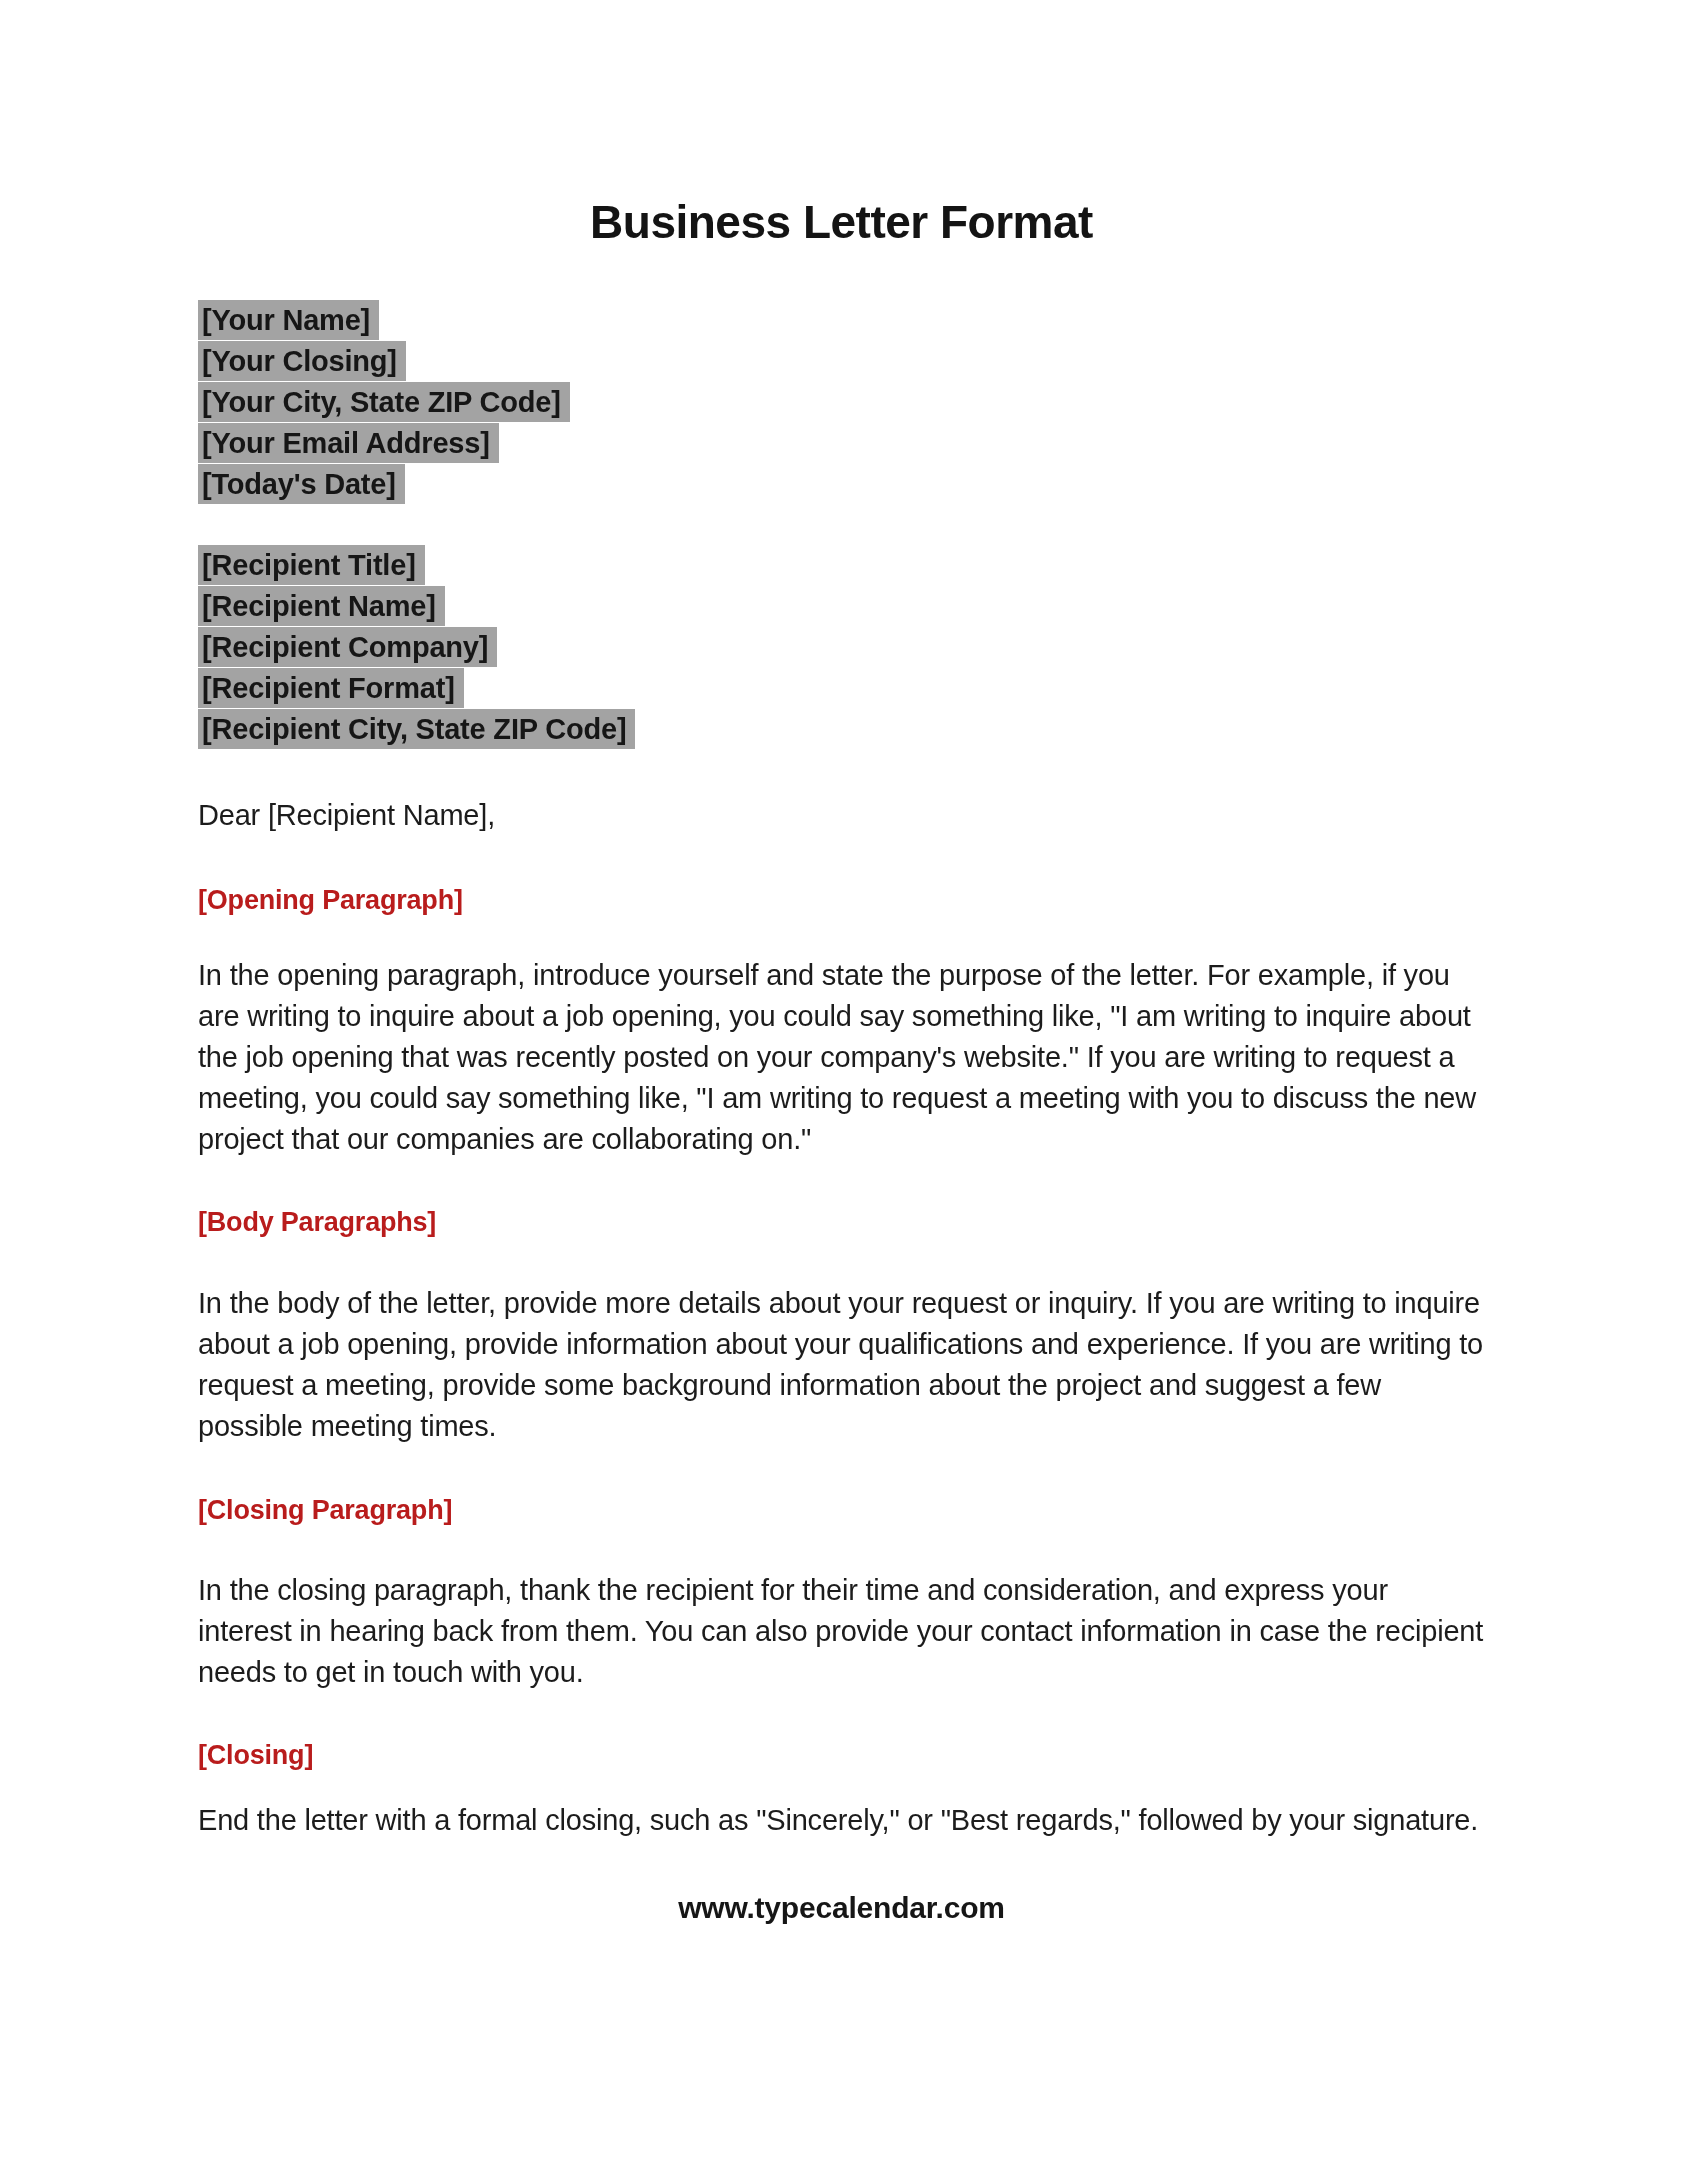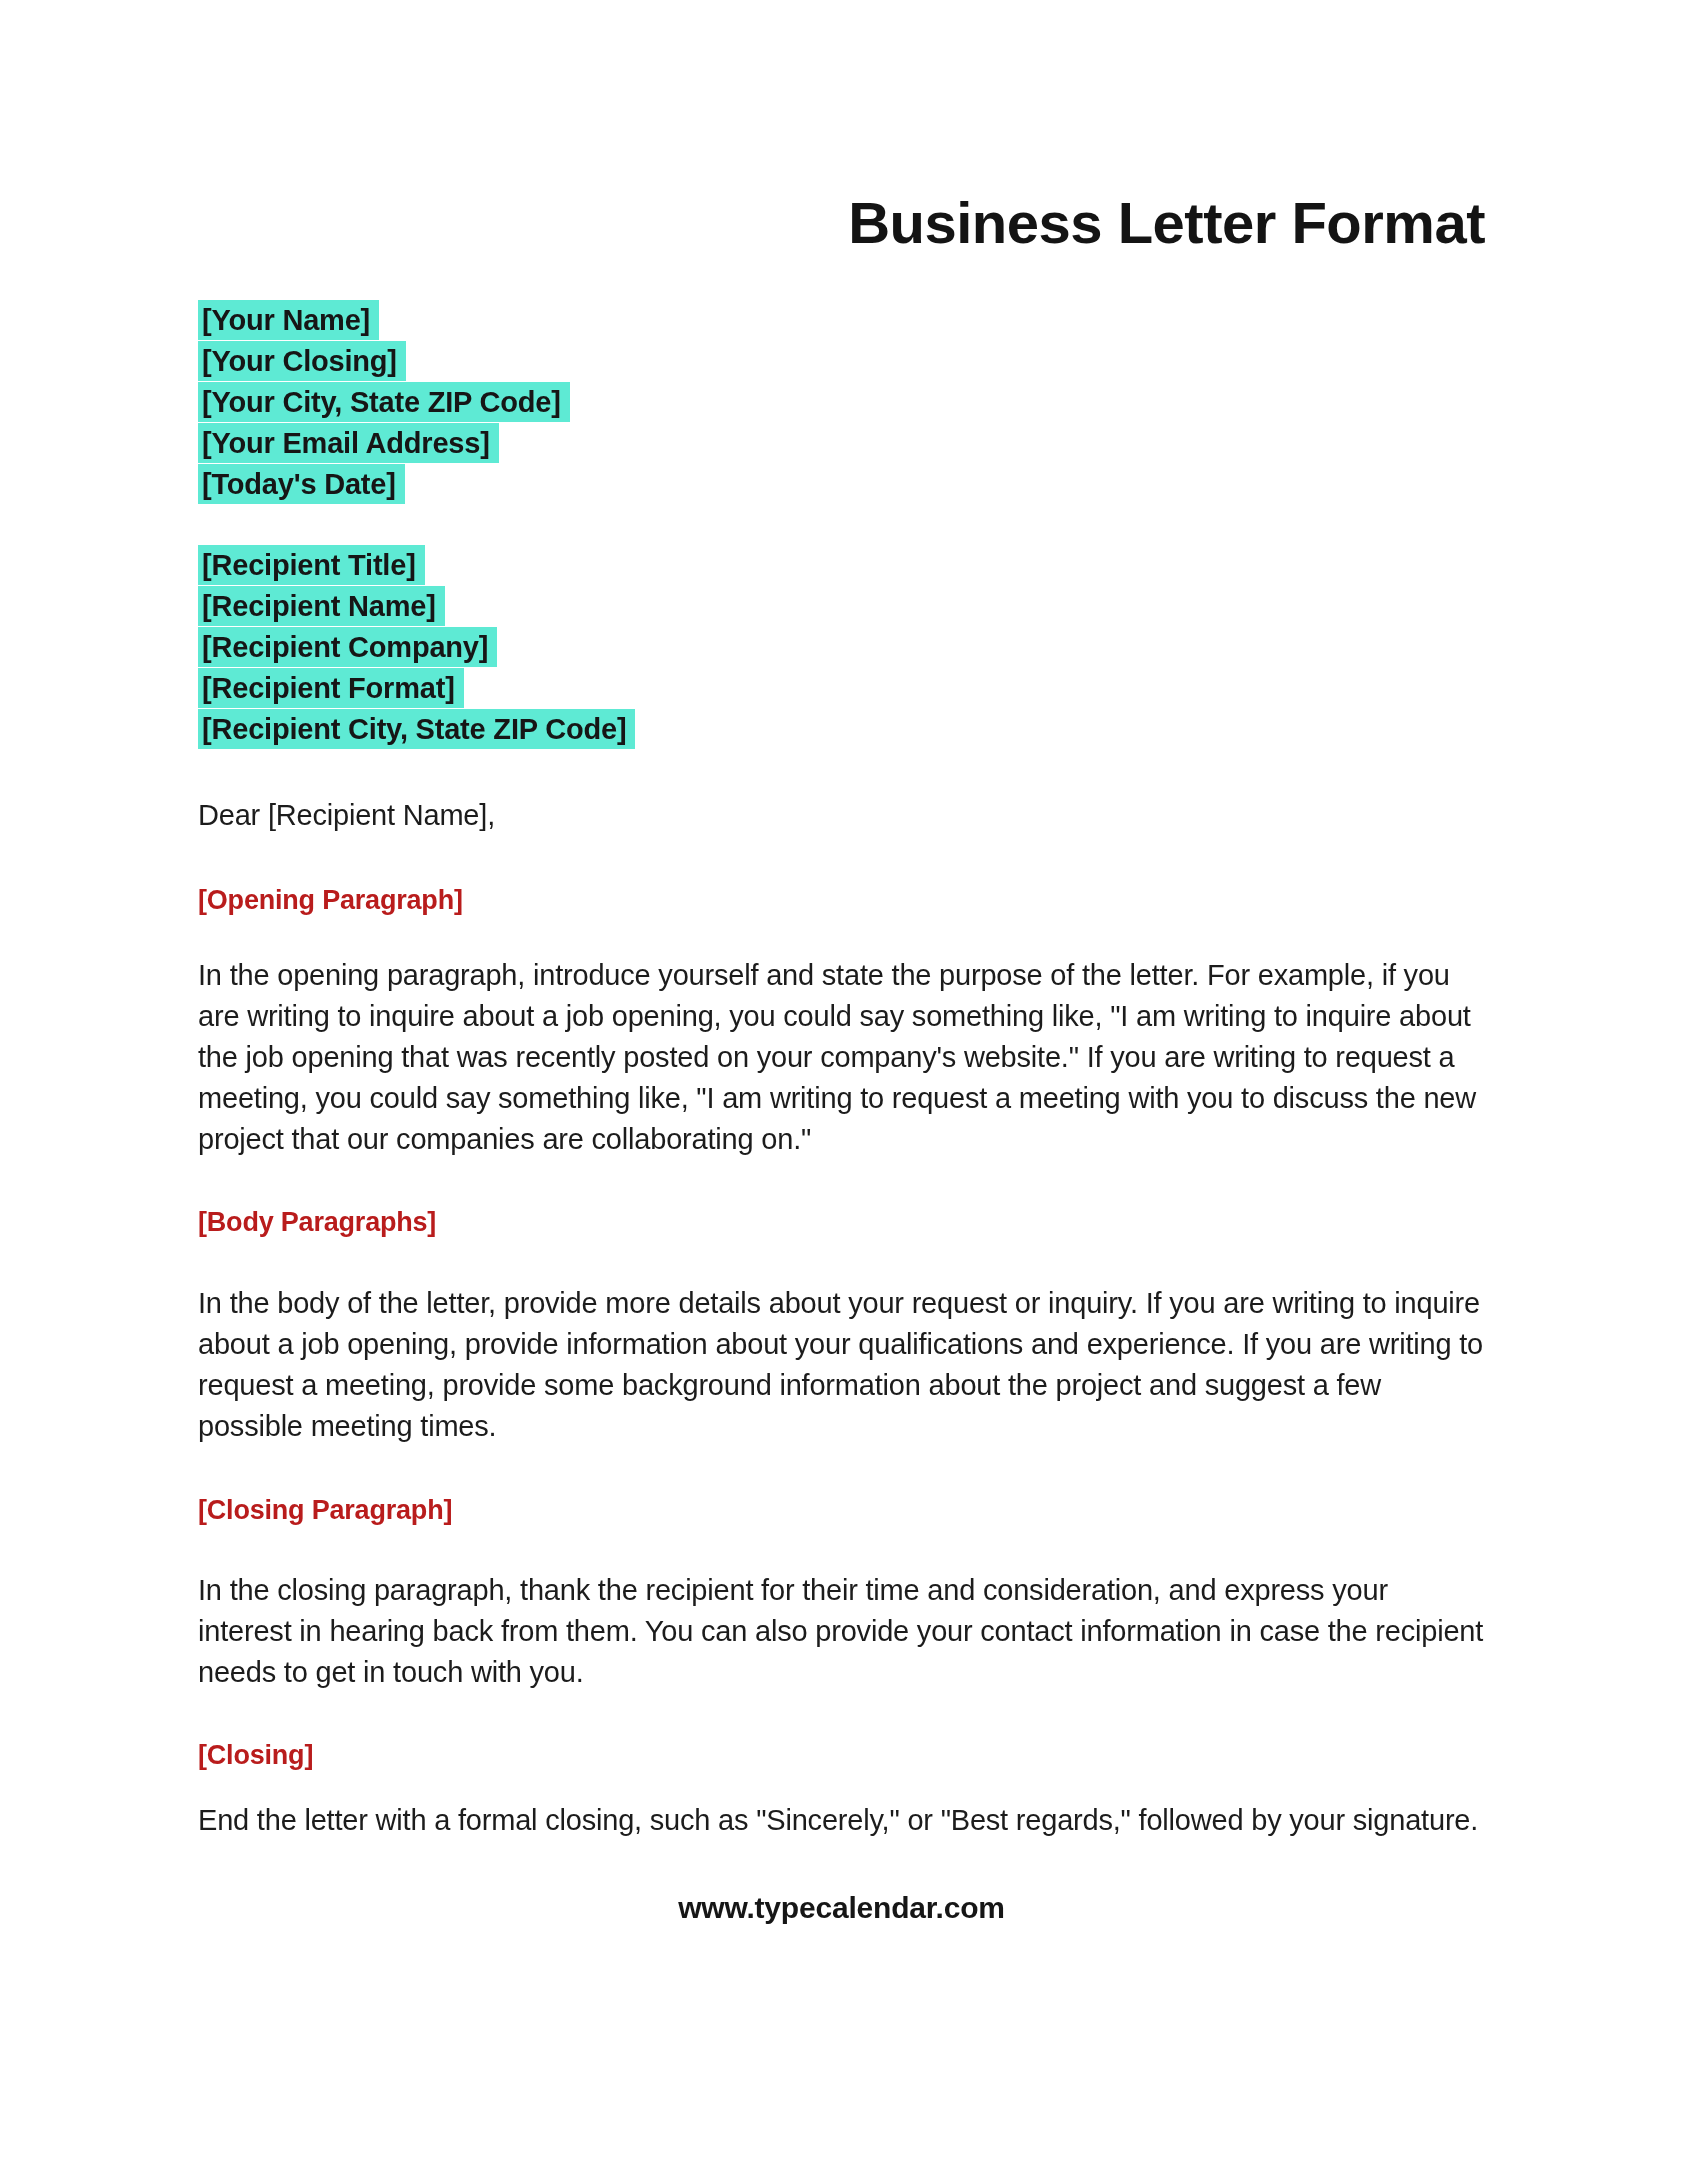--- a/index.html
+++ b/index.html
@@ -14,34 +14,34 @@
     height: 2178px;
     padding: 0 198px;
     font-family: "Liberation Sans", sans-serif;
     color: #1c1c1c;
     font-size: 29px;
     line-height: 41px;
     letter-spacing: -0.2px;
   }
   .doc-title {
     margin-top: 194px;
-    text-align: right;
-    font-size: 58px;
+    text-align: center;
+    font-size: 46px;
     line-height: 57px;
     font-weight: bold;
     color: #141414;
     letter-spacing: -0.5px;
   }
   .hl-block {
     font-weight: bold;
     color: #161616;
   }
   .hl-block .hl-line { line-height: 41px; }
   .hl {
-    background: #5eead4;
+    background: #a3a3a3;
     padding: 4px 9px 4px 4px;
   }
   .sender-block { margin-top: 49px; }
   .recipient-block { margin-top: 40px; }
   .salutation { margin-top: 45px; }
   .section-heading {
     font-weight: bold;
     color: #b91c1c;
     font-size: 27px;
   }

